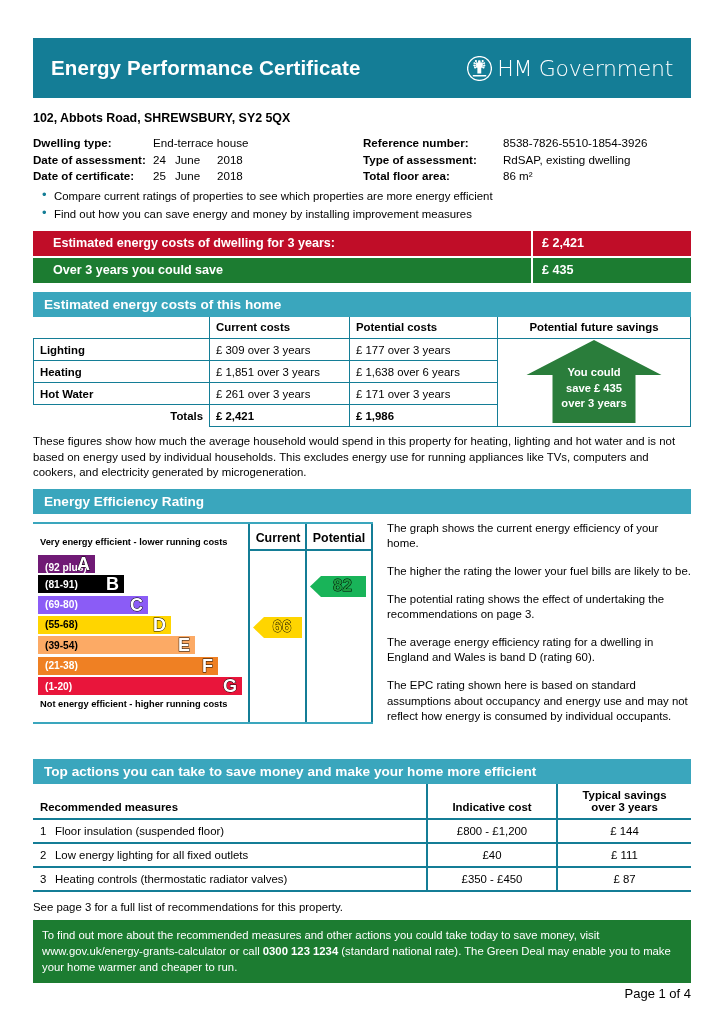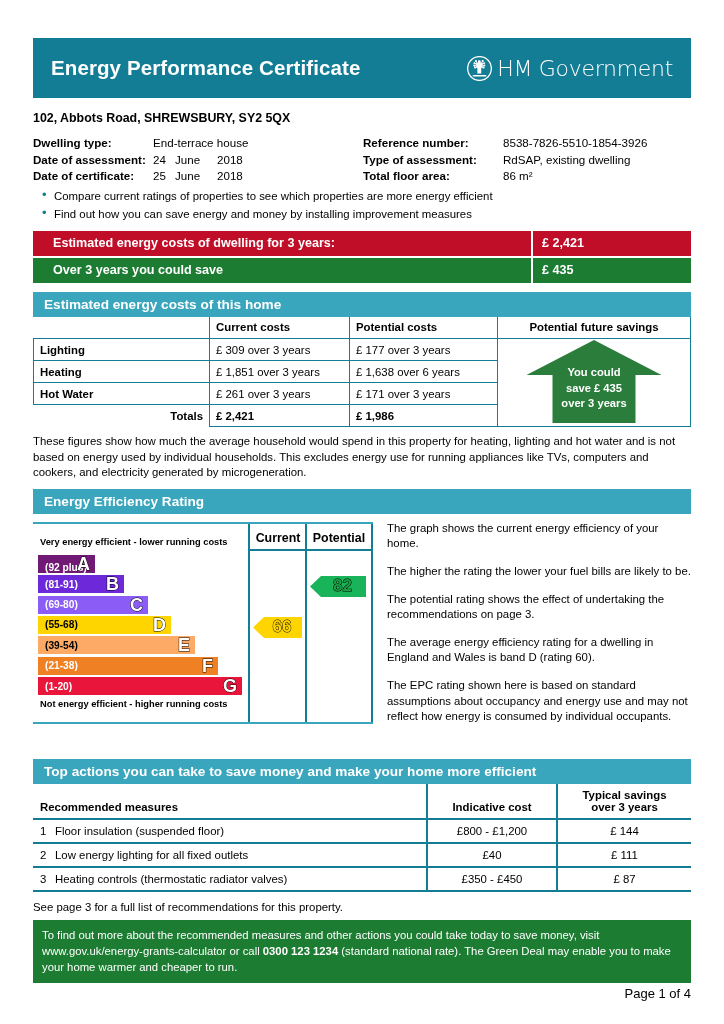--- a/index.html
+++ b/index.html
@@ -239,21 +239,21 @@
       <div class="colhead" style="left:274px;width:64px;top:10px;">Potential</div>
 
       <div class="cap top">Very energy efficient - lower running costs</div>
       <div class="cap bot">Not energy efficient - higher running costs</div>
 
       <div class="bands">
         <div class="band" style="width:57px;background:#701a75;align-items:flex-end;">
           <span class="rng">(92 plus)</span>
           <span class="ltr">A</span>
         </div>
-        <div class="band" style="width:86px;background:#6d28d9;">
+        <div class="band" style="width:86px;background:#000000;">
           <span class="rng">(81-91)</span>
           <span class="ltr">B</span>
         </div>
         <div class="band" style="width:110px;background:#8b5cf6;">
           <span class="rng">(69-80)</span>
           <span class="ltr">C</span>
         </div>
         <div class="band" style="width:133px;background:#ffd500;">
           <span class="rng" style="color:#000;">(55-68)</span>
           <span class="ltr">D</span>

